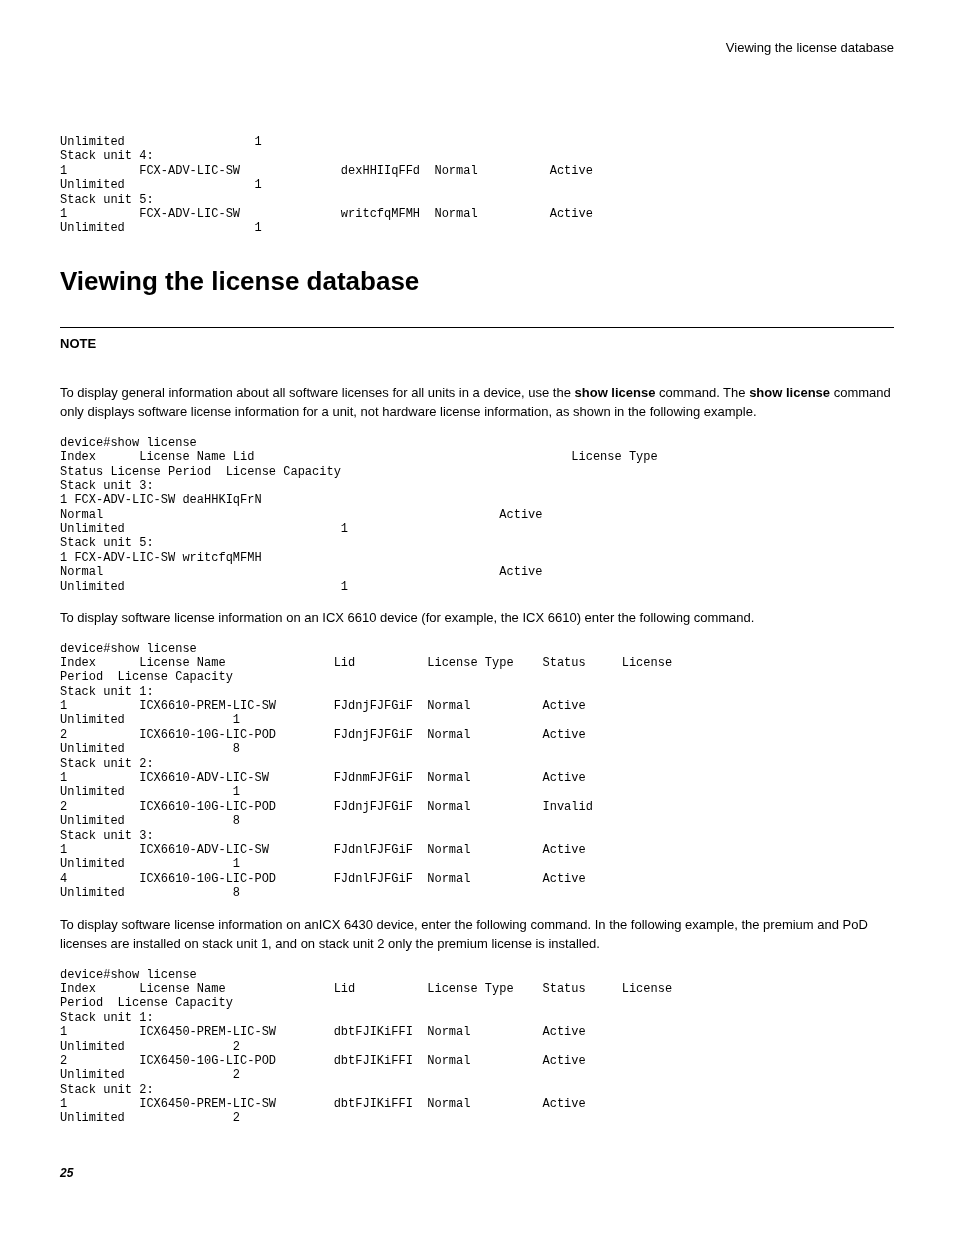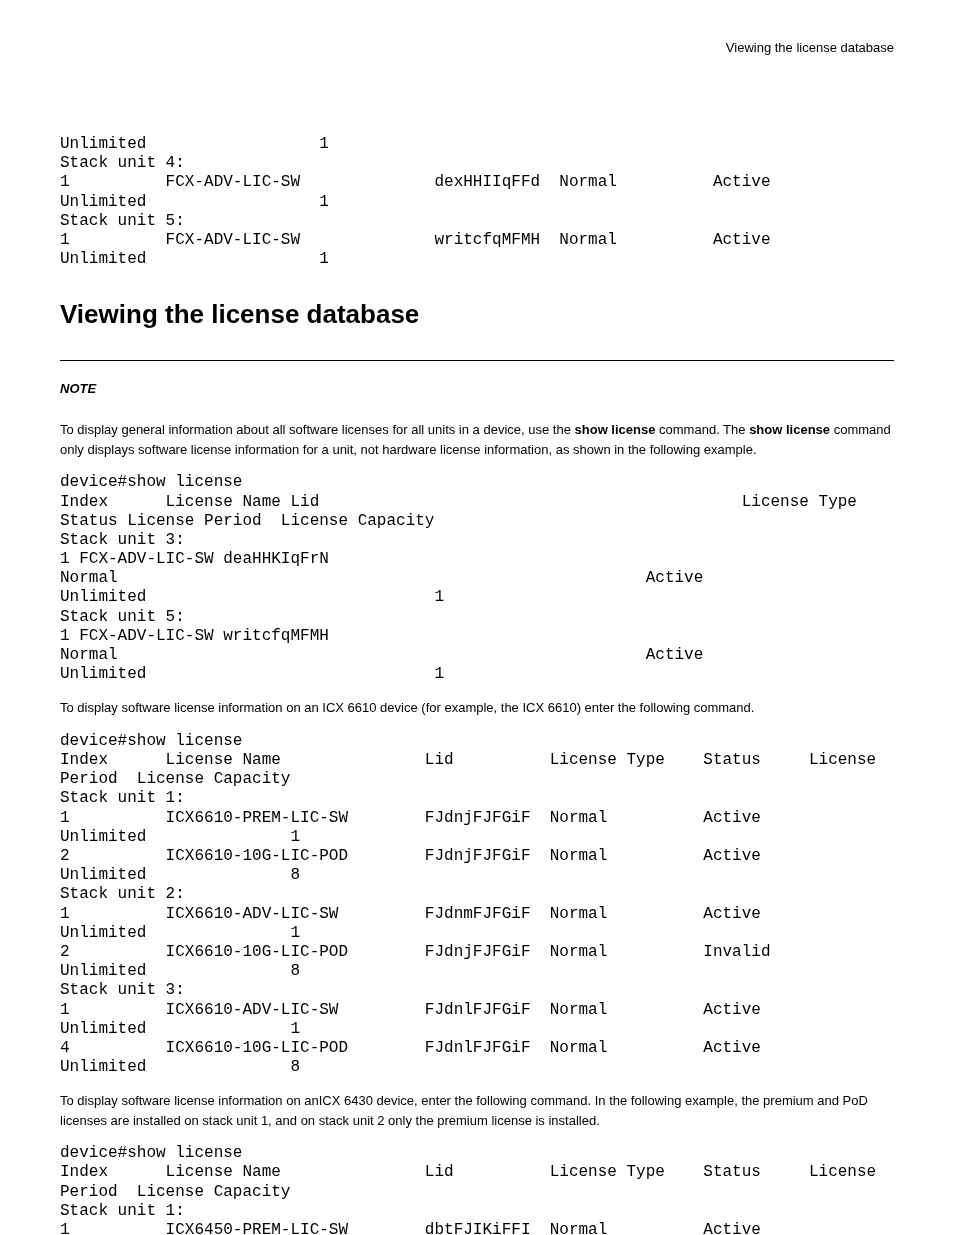--- a/index.html
+++ b/index.html
@@ -21,40 +21,39 @@
       font-size: 26px;
       font-weight: bold;
       margin: 30px 0 30px 0;
       padding-left: 0;
     }
     .content-indent {
       margin-left: 0;
     }
     .note-box {
       border-top: 1px solid #000;
-      padding-top: 20px;
-      margin-bottom: 24px;
-      font-style: italic;
+      padding-top: 8px;
+      margin-bottom: 32px;
     }
     .note-label {
       font-weight: bold;
       font-size: 13px;
     }
     .note-text {
       font-size: 13px;
       line-height: 1.5;
     }
     .body-text {
       font-size: 13px;
       line-height: 1.5;
       margin: 14px 0;
     }
     pre {
       font-family: "Courier New", Courier, monospace;
-      font-size: 16px;
+      font-size: 12px;
       line-height: 1.2;
       white-space: pre;
       margin: 12px 0;
       overflow: visible;
     }
     .footer {
       display: flex;
       justify-content: space-between;
       font-style: italic;
       font-size: 12px;

